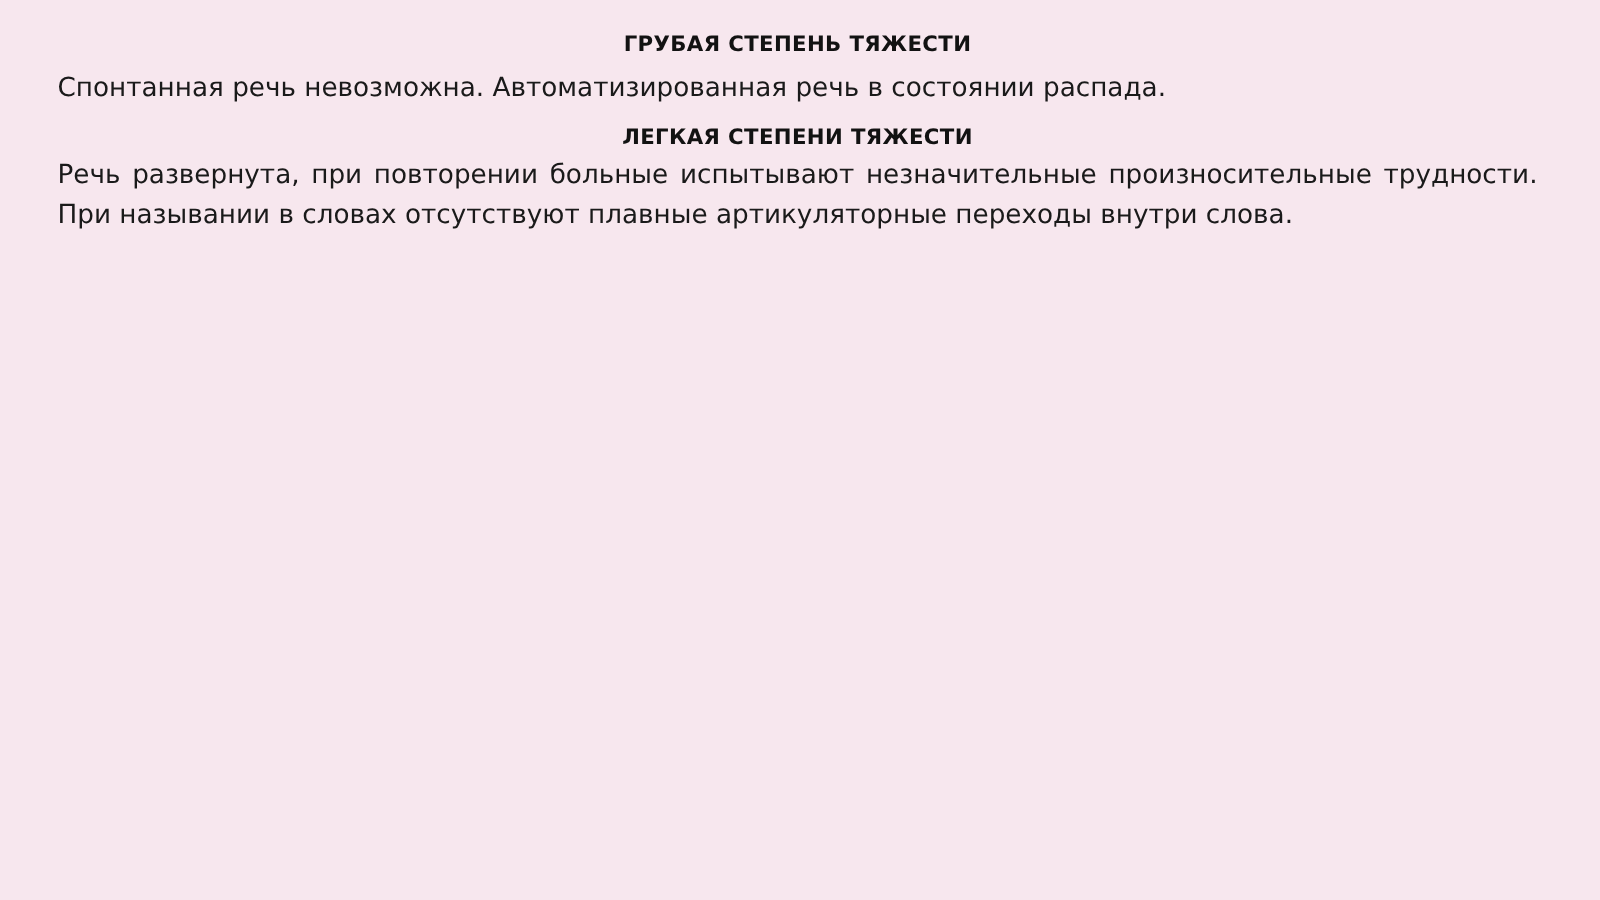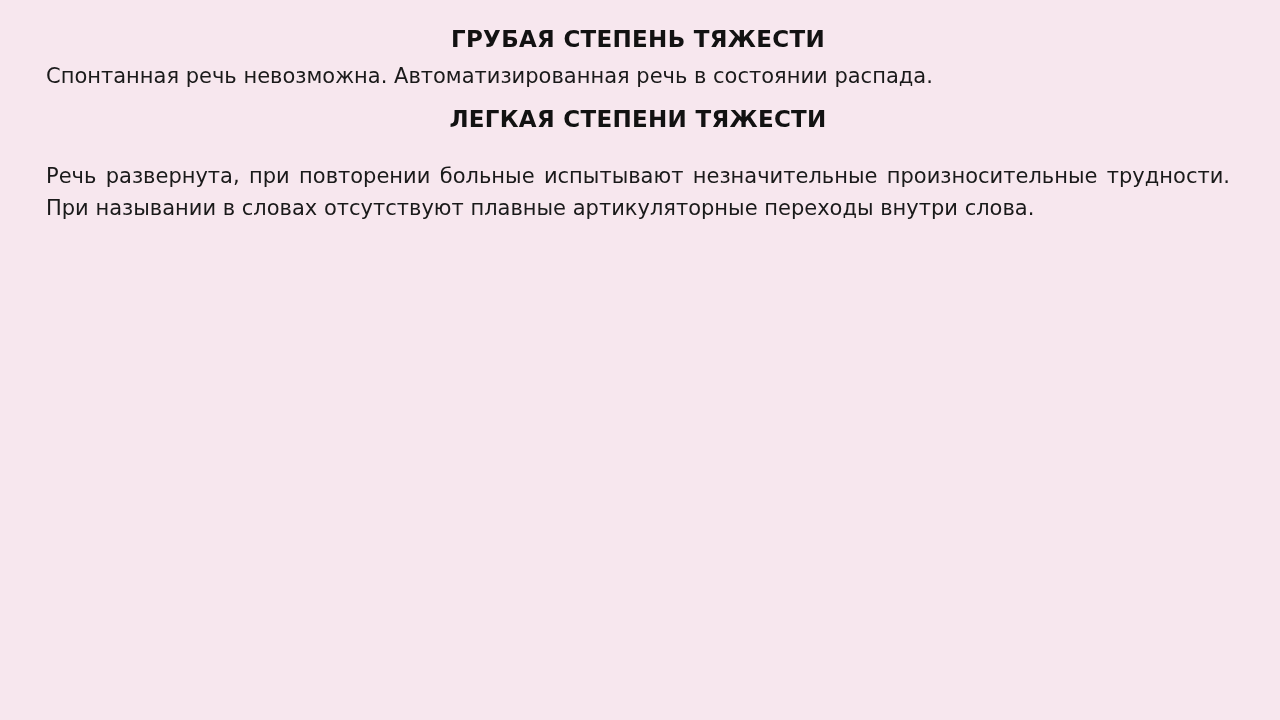--- a/index.html
+++ b/index.html
@@ -30,39 +30,39 @@
     letter-spacing: -0.4px;
     margin: 10px 0 22px 0;
     white-space: nowrap;
   }
   .section {
     margin-bottom: 0;
   }
   .section-heading {
     text-align: center;
     font-weight: bold;
-    font-size: 23px;
+    font-size: 17px;
     color: #121212;
     letter-spacing: 0.3px;
     margin: 0 0 9px 0;
   }
   .section-body {
     font-size: 21px;
     color: #1a1a1a;
     line-height: 1.42;
     text-align: justify;
     text-justify: inter-word;
     margin: 0 0 14px 0;
   }
   .section-body.loose {
     line-height: 1.52;
   }
   .sec-grubaya .section-heading { margin-bottom: 10px; }
   .sec-srednyaya .section-heading { margin-top: 14px; }
-  .sec-legkaya .section-heading { margin-top: 12px; margin-bottom: 29px; }
+  .sec-legkaya .section-heading { margin-top: 12px; margin-bottom: 4px; }
 </style>
 </head>
 <body>
 
 <div class="slide">
 
 
   <div class="section sec-grubaya">
     <div class="section-heading">ГРУБАЯ СТЕПЕНЬ ТЯЖЕСТИ</div>
     <p class="section-body">Спонтанная речь невозможна. Автоматизированная речь в состоянии распада.</p>

